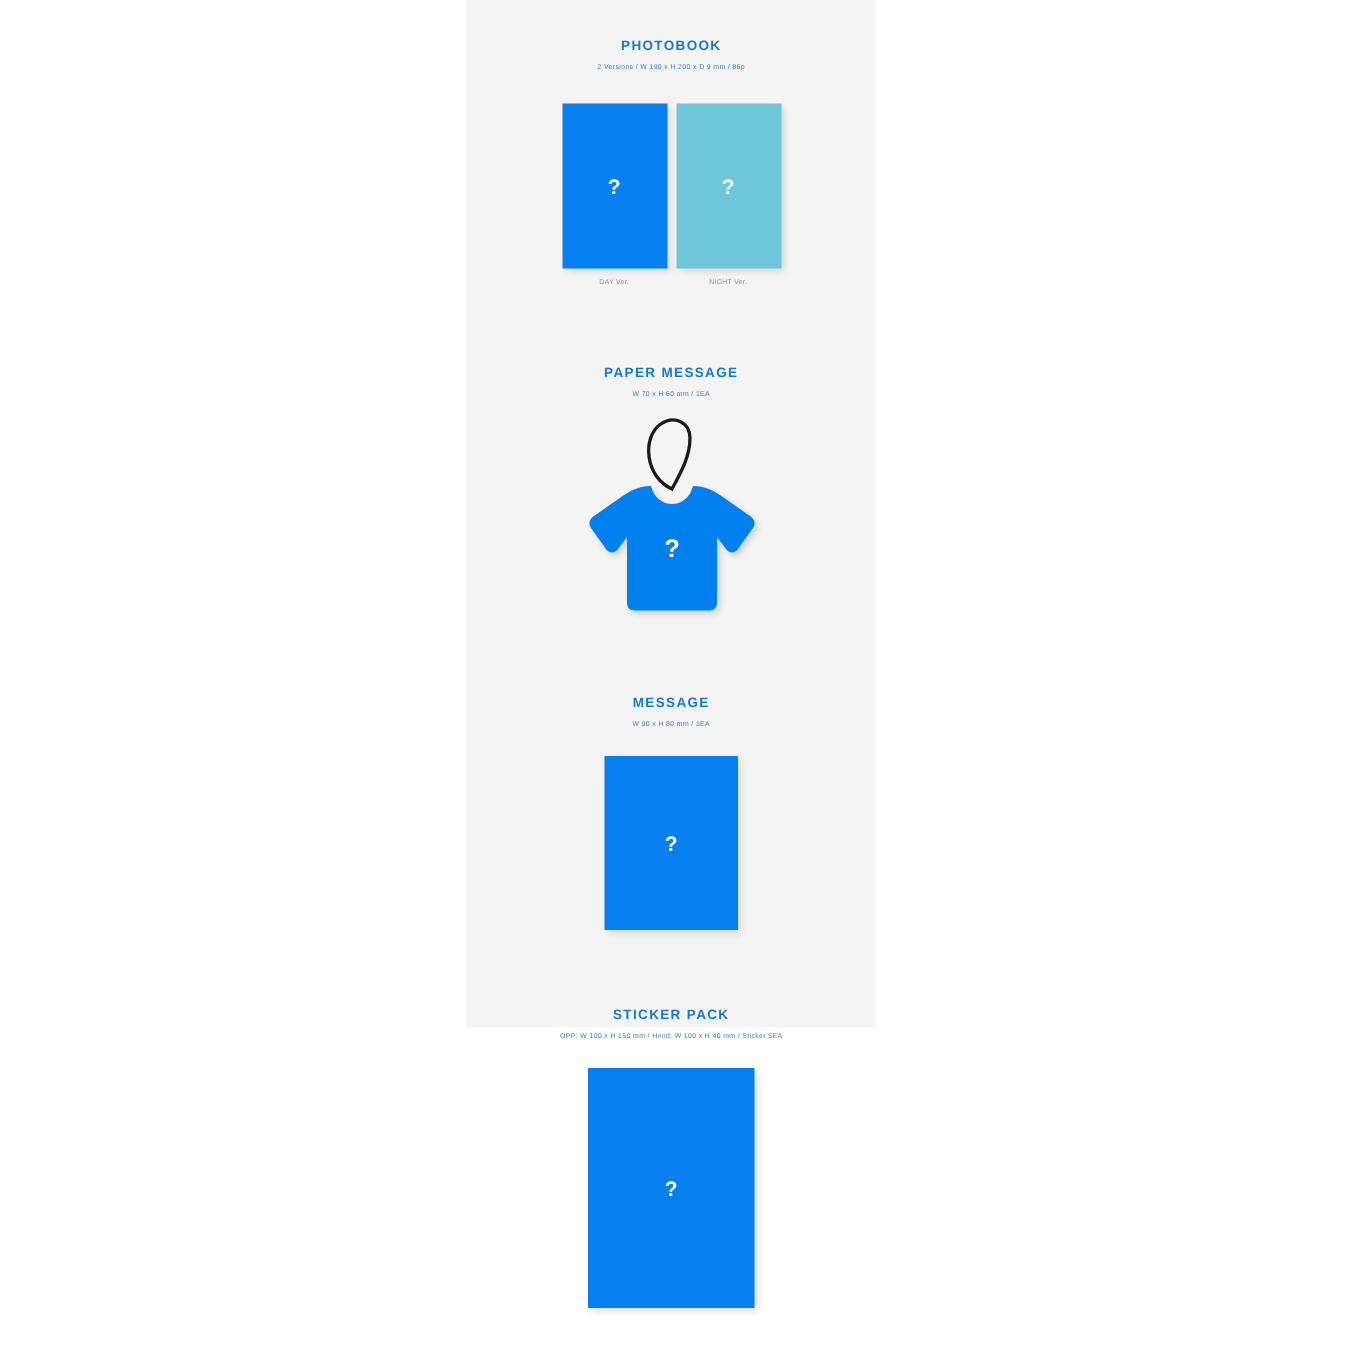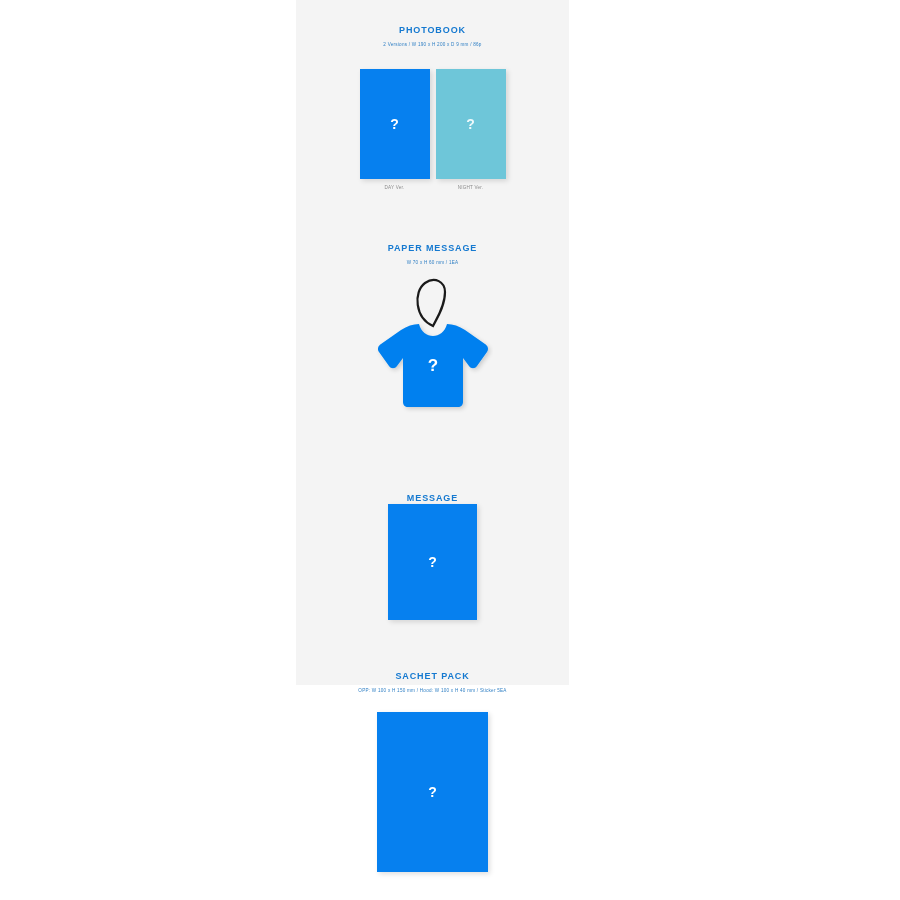--- a/index.html
+++ b/index.html
@@ -17,21 +17,21 @@
   .page {
     position: relative;
     width: 900px;
     height: 900px;
     background: #ffffff;
   }
 
   
   .content-column {
     position: absolute;
-    left: 296px;
+    left: 311px;
     top: 0;
     width: 273px;
     height: 685px;
     background: #f4f4f4;
     box-sizing: border-box;
   }
 
   .section {
     position: absolute;
     left: 0;
@@ -120,21 +120,21 @@
     top: 32px;
     width: 273px;
     height: 140px;
   }
   .sachet-svg {
     display: block;
     margin: 0 auto;
   }
 
   
-  #section-message { top: 462px; margin-top: 30px; }
+  #section-message { top: 462px; }
 
   .card-wrap {
     position: absolute;
     left: 0;
     width: 273px;
     display: flex;
     justify-content: center;
   }
   #message-card-wrap { top: 42px; }
 
@@ -233,21 +233,21 @@
       <p class="section-title">MESSAGE</p>
       <p class="section-spec">W 90 x H 80 mm / 1EA</p>
     </div>
     <div class="card-wrap" id="message-card-wrap" style="top:504px;">
       <div class="card" id="message-card">
         <span class="qmark">?</span>
       </div>
     </div>
 
     <div class="section" id="section-sticker">
-      <p class="section-title">SACHET PACK</p>
+      <p class="section-title">STICKER PACK</p>
       <p class="section-spec">OPP: W 100 x H 150 mm / Hood: W 100 x H 40 mm / Sticker 5EA</p>
     </div>
     <div class="card-wrap" id="sticker-card-wrap" style="top:712px;">
       <div class="card" id="sticker-card">
         <span class="qmark">?</span>
       </div>
     </div>
 
   </div>
 </div>

